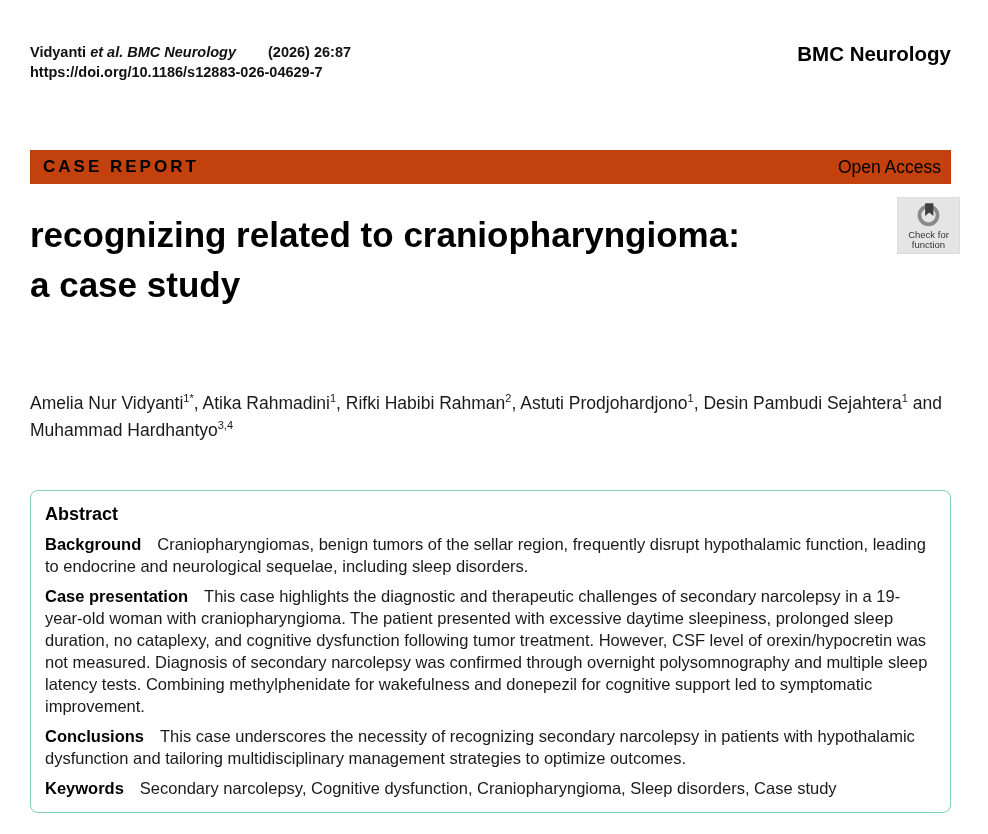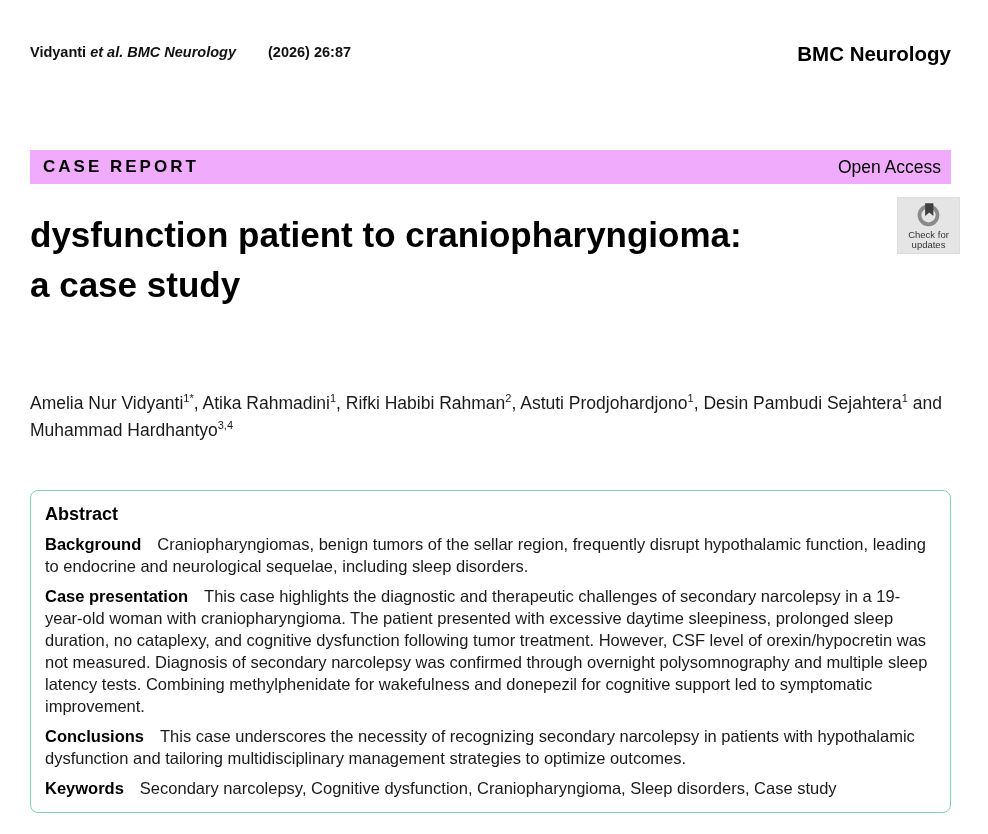--- a/index.html
+++ b/index.html
@@ -62,44 +62,45 @@
   .abs-section{
     margin:8px 0 0 0;font-size:16.5px;line-height:22px;color:#1a1a1a;
   }
   .abs-label{font-weight:700;color:#000;padding-right:16px;}
 </style>
 </head>
 <body>
 
 <div class="citation">
   <span>Vidyanti </span><span class="ital">et al. BMC Neurology</span><span class="cit-no">(2026) 26:87</span>
+  <a class="doi" href="#">https://doi.org/10.1186/s12883-026-04629-7</a>
 </div>
 
 <div class="journal-logo">BMC Neurology</div>
 
-<div class="banner" style="background: #f0abfc;">
+<div class="banner" style="background: #c2410c;">
   <span class="article-type">CASE REPORT</span>
   <span class="open-access">Open Access</span>
 </div>
 
 <div class="crossmark">
   <span>
     <svg width="27" height="27" viewBox="0 0 36 36">
       <circle cx="18" cy="19" r="12" fill="none" stroke="#8a8a8a" stroke-width="5"></circle>
       <path d="M13.5 3 h11 v17 l-5.5 -4.6 -5.5 4.6 z" fill="#3f3f3f"></path>
     </svg>
   </span>
   <span class="cm-text">
     <span>Check for</span><br>
-    <span>updates</span>
+    <span>function</span>
   </span>
 </div>
 
 <h1 class="title" style="margin:0;">
-  <div>dysfunction patient to craniopharyngioma:</div>
+  <div>recognizing related to craniopharyngioma:</div>
   <div>a case study</div>
 </h1>
 
 <div class="authors">
   <span><span>Amelia Nur Vidyanti</span><sup>1*</sup><span>, </span></span><span><span>Atika Rahmadini</span><sup>1</sup><span>, </span></span><span><span>Rifki Habibi Rahman</span><sup>2</sup><span>, </span></span><span><span>Astuti Prodjohardjono</span><sup>1</sup><span>, </span></span><span><span>Desin Pambudi Sejahtera</span><sup>1</sup><span> </span></span><span><span>and Muhammad Hardhantyo</span><sup>3,4</sup></span>
 </div>
 
 <div class="abstract-box" style="border-color: rgb(127, 208, 186);">
   <h2 class="abstract-heading">Abstract</h2>
 

